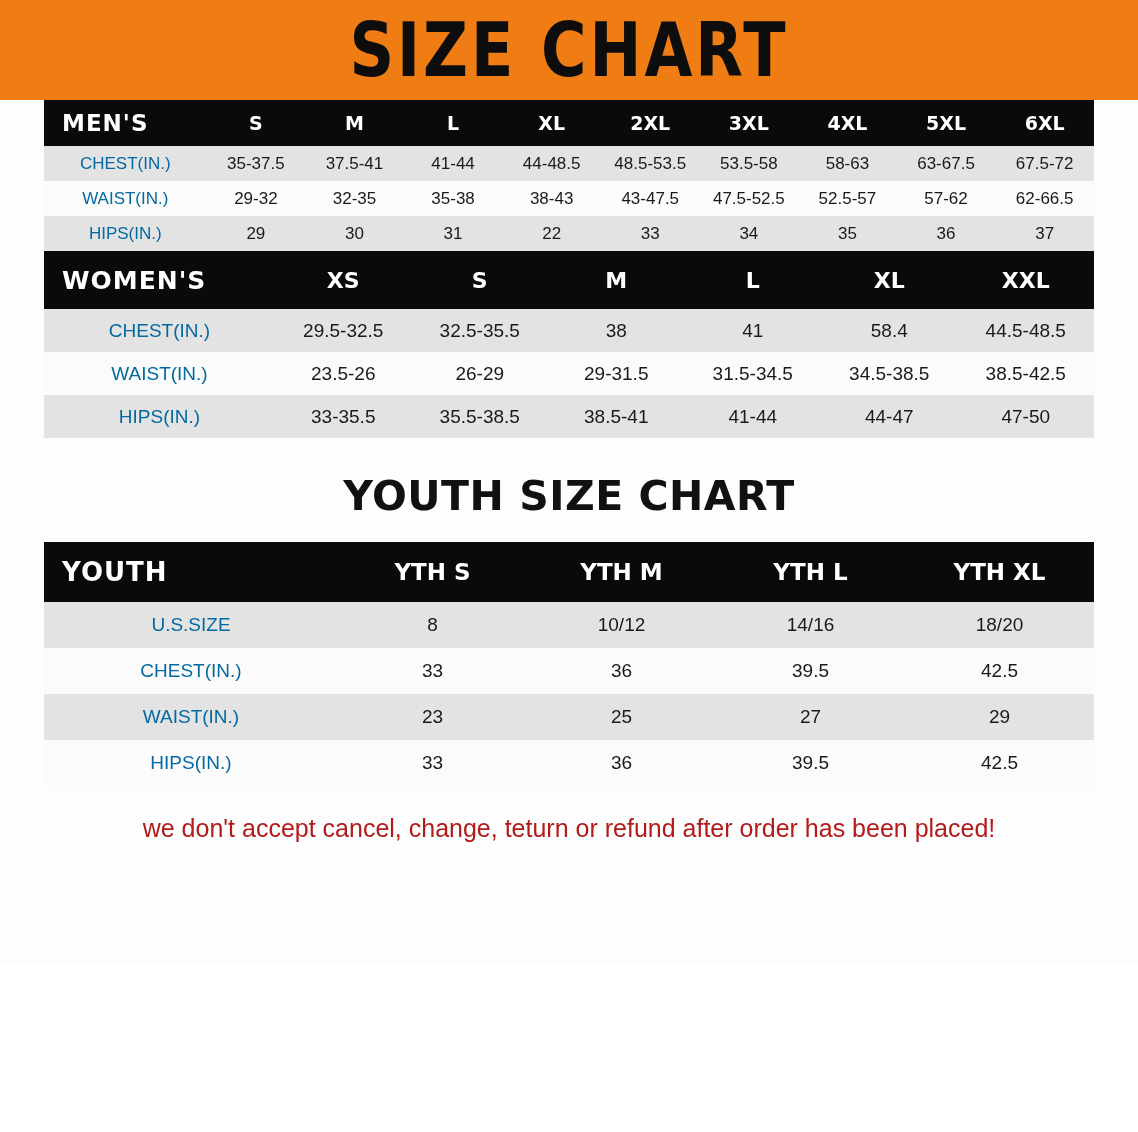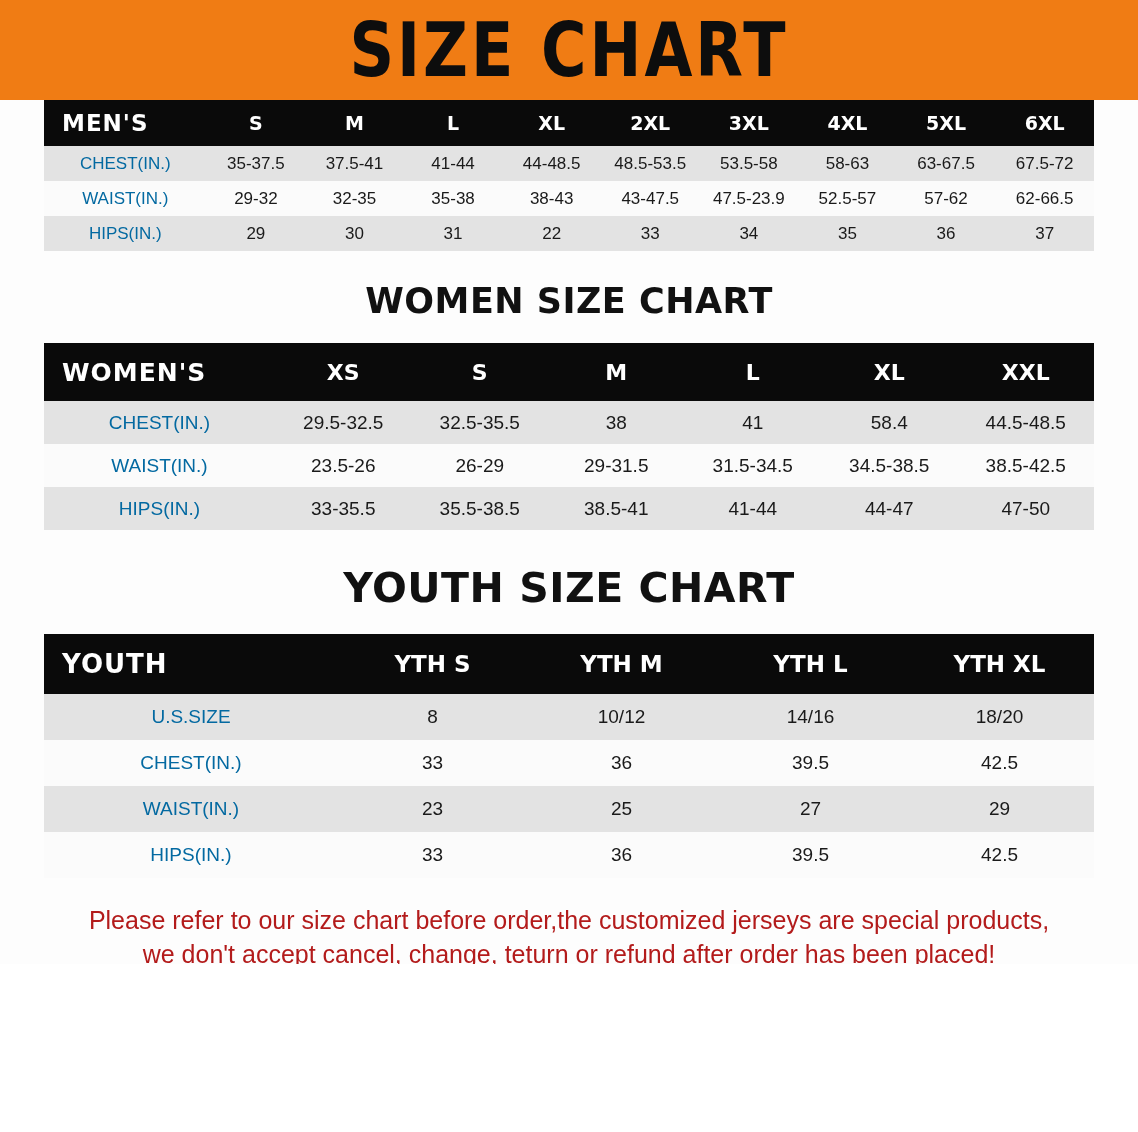--- a/index.html
+++ b/index.html
@@ -158,42 +158,41 @@
           <td>63-67.5</td>
           <td>67.5-72</td>
         </tr>
         <tr class="plain">
           <td class="rowhead">WAIST(IN.)</td>
           <td>29-32</td>
           <td>32-35</td>
           <td>35-38</td>
           <td>38-43</td>
           <td>43-47.5</td>
-          <td>47.5-23.9</td>
+          <td>47.5-52.5</td>
           <td>52.5-57</td>
           <td>57-62</td>
           <td>62-66.5</td>
         </tr>
         <tr class="shade">
           <td class="rowhead">HIPS(IN.)</td>
           <td>29</td>
           <td>30</td>
           <td>31</td>
           <td>22</td>
           <td>33</td>
           <td>34</td>
           <td>35</td>
           <td>36</td>
           <td>37</td>
         </tr>
       </tbody>
     </table>
   </div>
 
-  <div class="section-title t-women">WOMEN SIZE CHART</div>
   <div class="tbl-wrap">
     <table id="women-table">
       <colgroup>
         <col style="width:22%">
           <col style="width:13%">
           <col style="width:13%">
           <col style="width:13%">
         <col style="width:13%">
           <col style="width:13%">
           <col style="width:13%">
@@ -287,17 +286,16 @@
           <td>33</td>
           <td>36</td>
           <td>39.5</td>
           <td>42.5</td>
         </tr>
       </tbody>
     </table>
   </div>
 
   <div class="note">
-    <div>Please refer to our size chart before order,the customized jerseys are special products,</div>
     <div>we don't accept cancel, change, teturn or refund after order has been placed!</div>
   </div>
 
 </div>
 
 </body></html>

